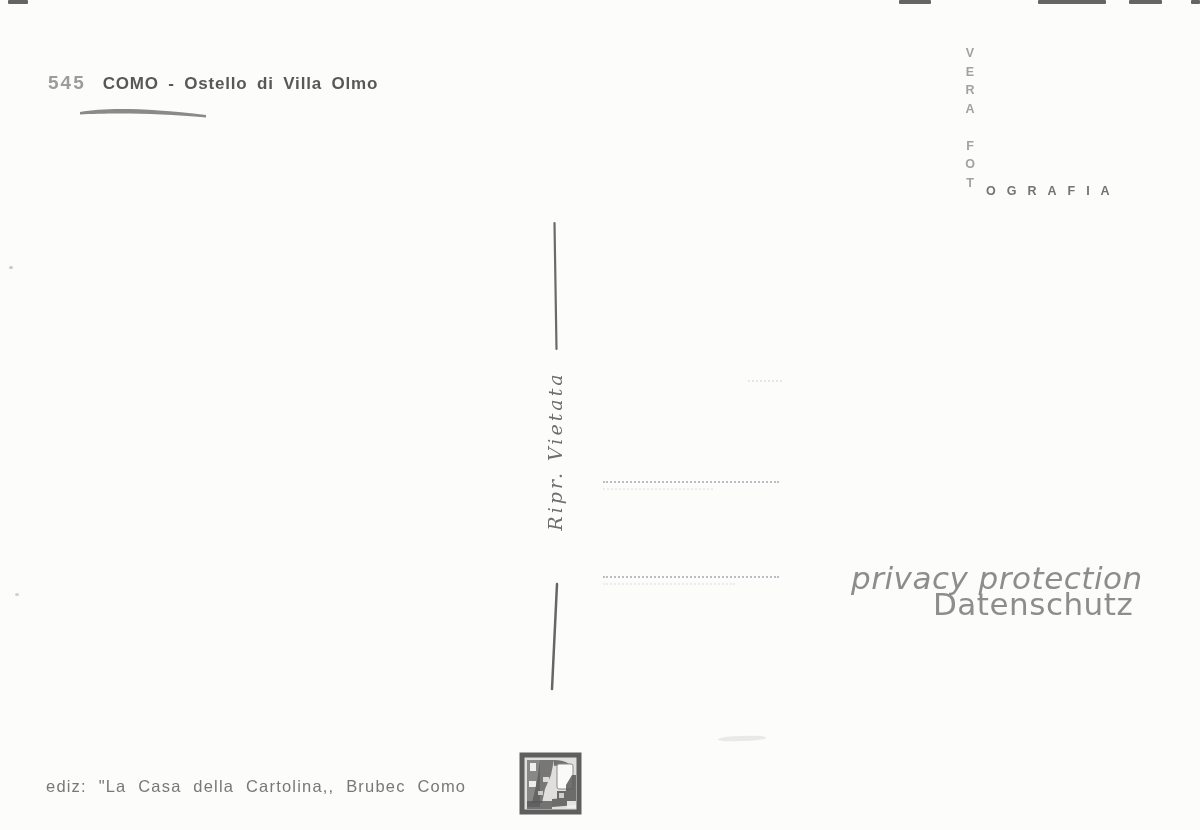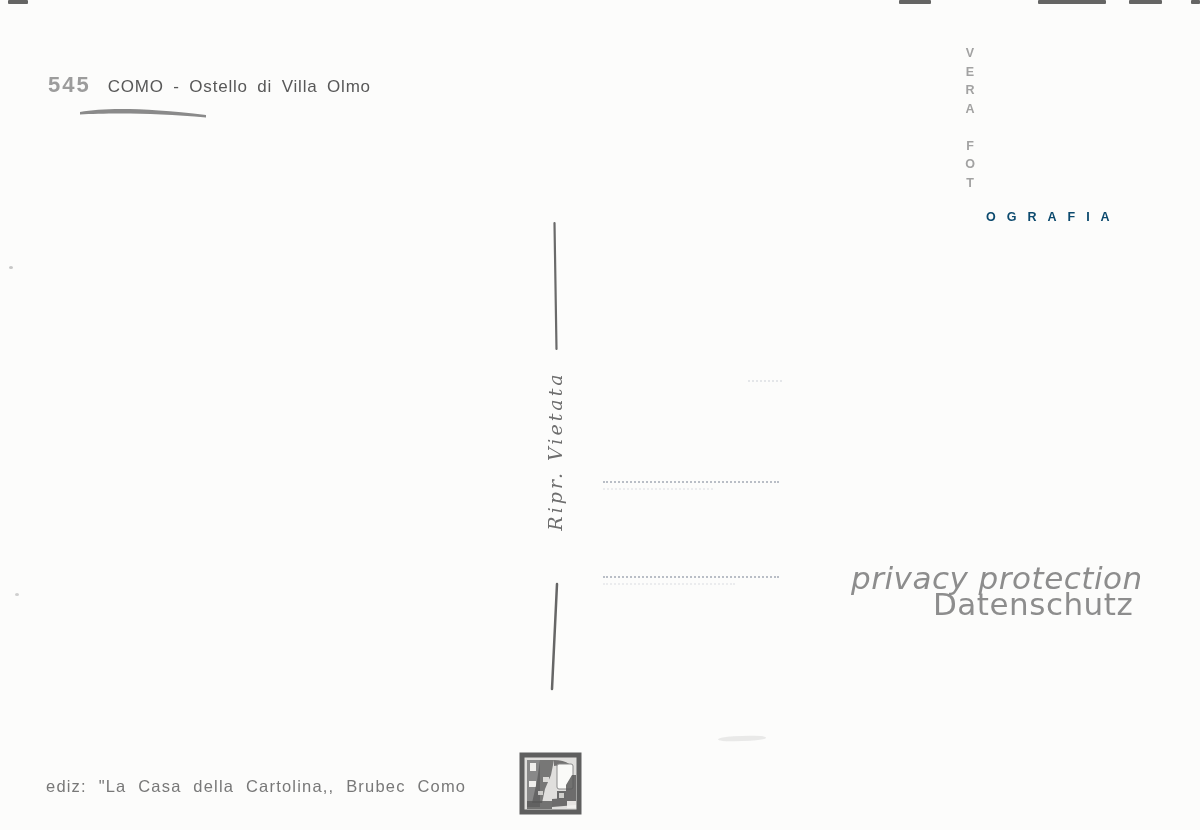--- a/index.html
+++ b/index.html
@@ -10,39 +10,38 @@
   }
   .abs{position:absolute;}
 
   
   .scan-dash{position:absolute;top:0;height:4px;background:#3a3a3a;opacity:.78;border-radius:1px;}
   .speck{position:absolute;background:#9a9a9a;border-radius:50%;}
 
   
   .header{left:48px;top:72px;display:flex;align-items:baseline;gap:17px;}
   .card-number{
-    font-size:22px;font-weight:bold;letter-spacing:2px;color:#9c9c9c;
+    font-size:19px;font-weight:bold;letter-spacing:2px;color:#9c9c9c;
   }
   .card-title{
-    font-size:17px;font-weight:normal;letter-spacing:.8px;word-spacing:4px;color:#585858;
+    font-size:17px;font-weight:bold;letter-spacing:.8px;word-spacing:4px;color:#585858;
   }
   .underline-svg{left:78px;top:106px;}
 
   
   .vera-vertical{
     left:963px;top:46px;
     writing-mode:vertical-rl;text-orientation:upright;
     font-size:12.5px;letter-spacing:4.5px;color:#a2a2a2;font-weight:bold;
     white-space:pre;
   }
   .vera-horizontal{
     left:986px;top:184px;
-    font-size:12.5px;letter-spacing:11px;color:#0c4a6e;font-weight:bold;
+    font-size:12.5px;letter-spacing:11px;color:#737373;font-weight:bold;
     white-space:nowrap;
-    margin-top:26px;
   }
 
   
   .divider-svg{left:545px;top:218px;}
   .ripr-label{
     left:457px;top:438px;width:200px;height:26px;
     transform:rotate(-90deg);
     text-align:center;
     font-family:"DejaVu Serif","Liberation Serif",serif;
     font-style:italic;font-size:19px;letter-spacing:3px;color:#6e6e6e;

